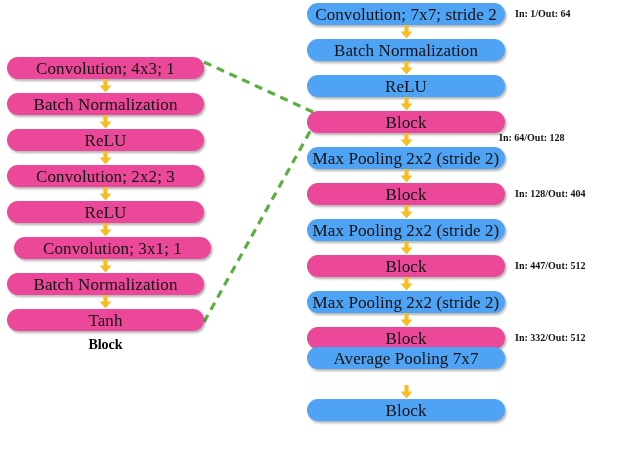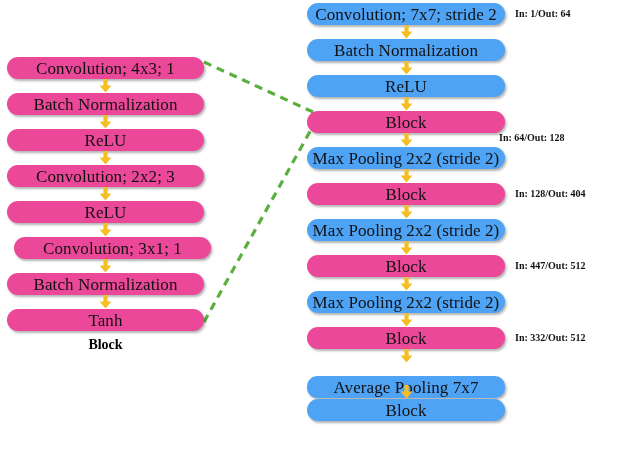--- a/index.html
+++ b/index.html
@@ -160,21 +160,21 @@
       <div class="annot" style="left: 515px; top: 261px;">In: 447/Out: 512</div>
       <div class="pill blue" style="left: 307px; top: 291px; width: 198px;">Max Pooling 2x2 (stride 2)</div>
       <div class="arrow" style="left: 399.5px; top: 313px;"><svg viewBox="0 0 13 14" xmlns="http://www.w3.org/2000/svg">
           <path d="M4.4 0 H8.6 V6.4 H12.4 L6.5 13.6 L0.6 6.4 H4.4 Z" fill="#F5BE23"></path>
         </svg></div>
       <div class="pill green" style="left: 307px; top: 327px; width: 198px;">Block</div>
       <div class="arrow" style="left: 399.5px; top: 349px;"><svg viewBox="0 0 13 14" xmlns="http://www.w3.org/2000/svg">
           <path d="M4.4 0 H8.6 V6.4 H12.4 L6.5 13.6 L0.6 6.4 H4.4 Z" fill="#F5BE23"></path>
         </svg></div>
       <div class="annot" style="left: 515px; top: 333px;">In: 332/Out: 512</div>
-      <div class="pill blue" style="left: 307px; top: 376px; width: 198px; border-radius: 10px;">Average Pooling 7x7</div>
+      <div class="pill blue" style="left: 307px; top: 347px; width: 198px;">Average Pooling 7x7</div>
       <div class="arrow" style="left: 399.5px; top: 385px;"><svg viewBox="0 0 13 14" xmlns="http://www.w3.org/2000/svg">
           <path d="M4.4 0 H8.6 V6.4 H12.4 L6.5 13.6 L0.6 6.4 H4.4 Z" fill="#F5BE23"></path>
         </svg></div>
       <div class="pill blue" style="left: 307px; top: 399px; width: 198px;">Block</div>
     </div>
 
   <div class="caption" id="caption-block" style="left:7px; top:338px; width:197px;">Block</div>
 
   <div class="caption" id="caption-network" style="left:307px; top:466px; width:198px;text-align:right;">Network</div>
 

